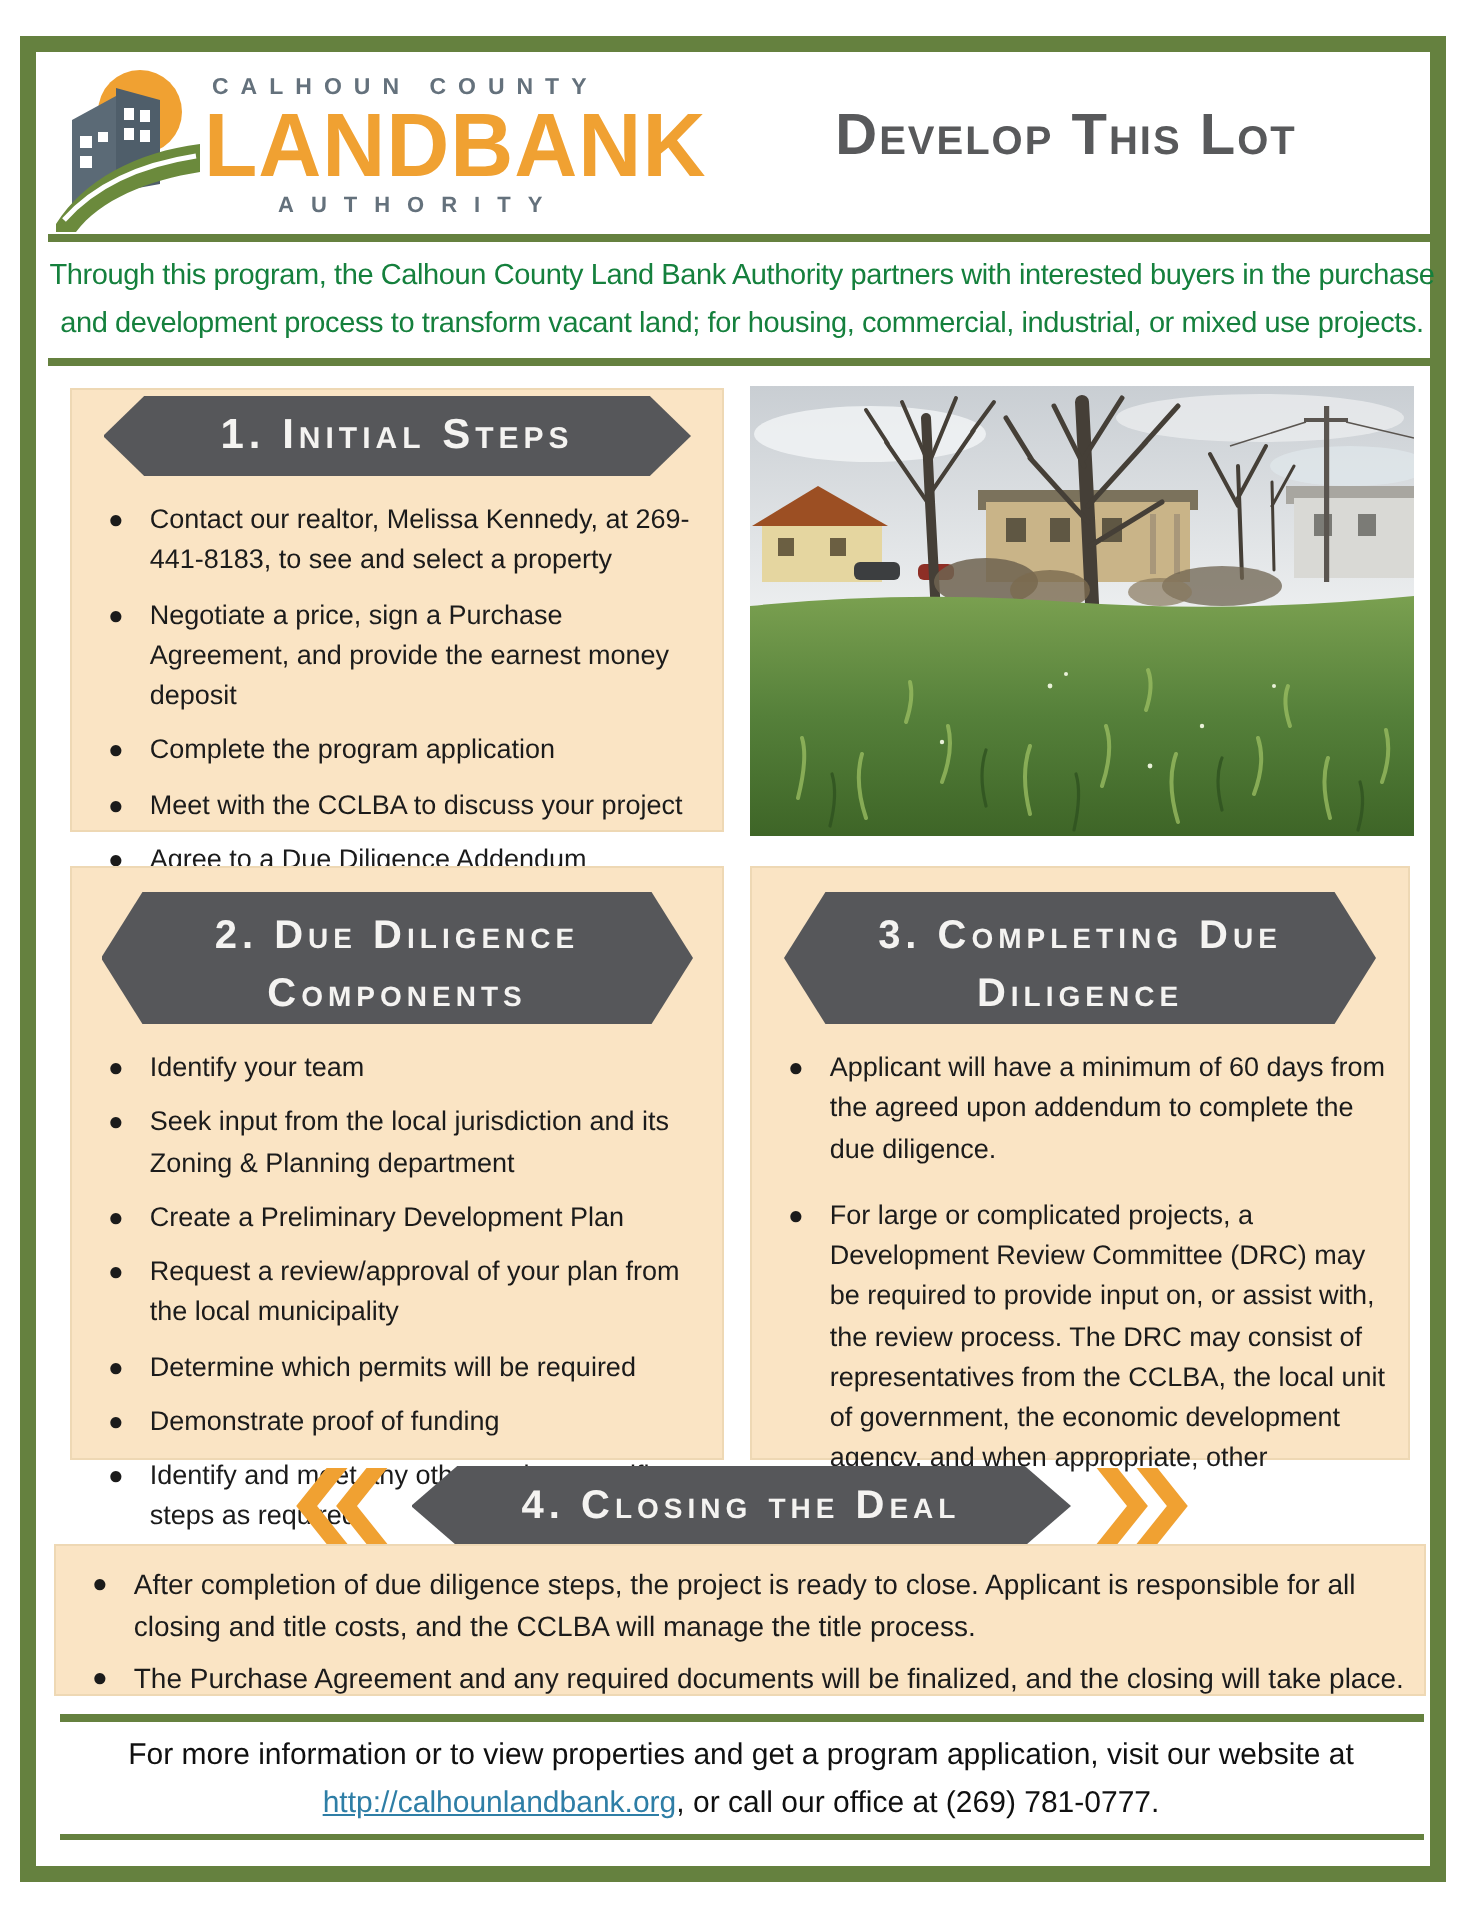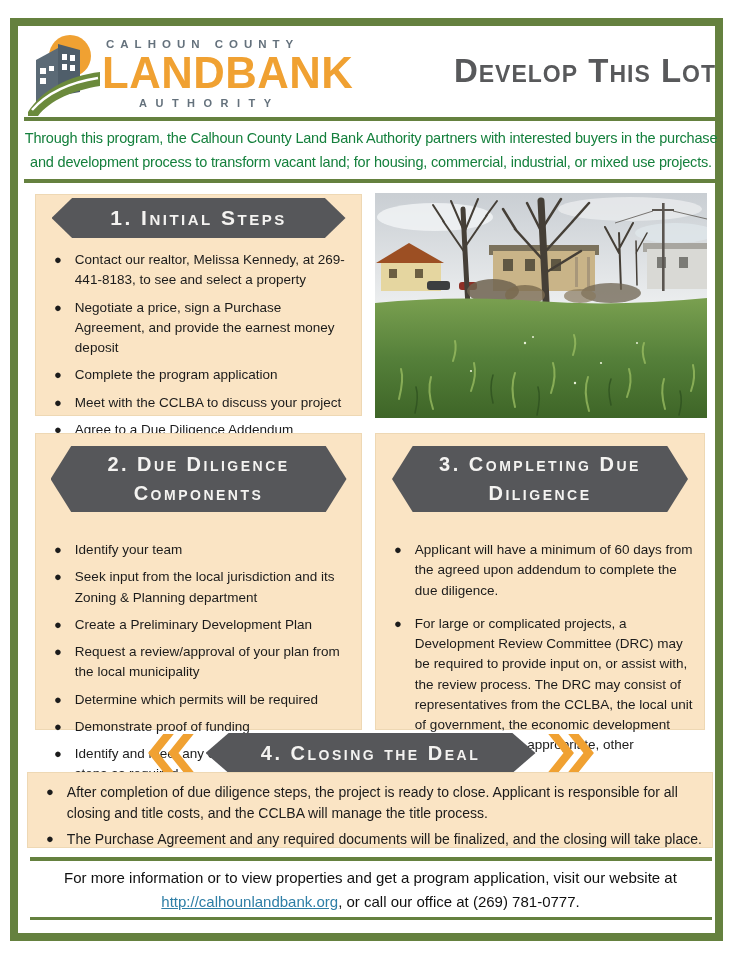--- a/index.html
+++ b/index.html
@@ -13,22 +13,22 @@
 
   .frame{position:absolute;left:10px;top:18px;width:713px;height:923px;
          border:8px solid var(--green);pointer-events:none;}
 
   
   .logo-icon{position:absolute;left:28px;top:30px;width:72px;height:86px;}
   .logo-text{position:absolute;left:102px;top:38px;}
   .logo-county{font-size:11.5px;letter-spacing:6px;font-weight:600;color:var(--logo-gray);margin-left:4px;}
   .logo-name{font-size:45px;line-height:1.0;font-weight:700;color:var(--orange);letter-spacing:0.5px;transform:scaleX(.97);transform-origin:left;}
   .logo-sub{font-size:11px;letter-spacing:8.5px;font-weight:600;color:var(--logo-gray);margin:2px 0 0 37px;}
-  .title{position:absolute;left:350px;top:52px;width:366px;text-align:right;
-         font-size:33px;font-weight:700;font-variant:small-caps;color:var(--title-gray);letter-spacing:1px;}
+  .title{position:absolute;left:350px;top:52px;width:366px;text-align:center;
+         font-size:29px;font-weight:700;font-variant:small-caps;color:var(--title-gray);letter-spacing:1px;}
 
   .hr{position:absolute;background:var(--green);}
   .hr1{left:24px;top:117px;width:692px;height:4px;}
   .hr2{left:24px;top:179px;width:692px;height:4px;}
   .hr3{left:30px;top:857px;width:682px;height:4px;}
   .hr4{left:30px;top:917px;width:682px;height:3px;}
 
   .intro{position:absolute;left:22px;top:127px;width:698px;text-align:center;
          font-size:14.5px;line-height:1.65;color:#15803d;letter-spacing:-0.2px;}
 
@@ -37,21 +37,21 @@
   .panel-1{left:35px;top:194px;width:327px;height:222px;}
   .panel-2{left:35px;top:433px;width:327px;height:297px;}
   .panel-3{left:375px;top:433px;width:330px;height:297px;}
   .bottom-panel{left:27px;top:772px;width:686px;height:76px;}
 
   .banner{background:var(--dark-gray);color:#f4f3f1;font-weight:700;font-variant:small-caps;
           letter-spacing:2.5px;text-align:center;display:flex;flex-direction:column;
           align-items:center;justify-content:center;
           clip-path:polygon(0% 50%,7% 0%,93% 0%,100% 50%,93% 100%,7% 100%);}
   .banner.one-line{width:294px;height:40px;margin:3px auto 6px;font-size:21px;}
-  .banner.two-line{width:296px;height:66px;margin:12px auto 22px;font-size:20px;line-height:1.45;}
+  .banner.two-line{width:296px;height:66px;margin:12px auto 6px;font-size:20px;line-height:1.45;justify-content:flex-end;}
 
   ul.bullets{list-style:none;padding:6px 10px 0 8px;}
   ul.bullets li{display:flex;gap:13px;margin-bottom:7px;font-size:13.5px;line-height:1.5;color:var(--text);}
   ul.bullets .dot{margin-left:10px;font-size:13px;line-height:1.5;}
   .panel-3 ul.bullets li{margin-bottom:13px;}
   .bottom-panel ul.bullets{padding-top:9px;}
   .bottom-panel ul.bullets li{font-size:14px;margin-bottom:5px;}
 
   
   .photo{position:absolute;left:375px;top:193px;width:332px;height:225px;overflow:hidden;}

